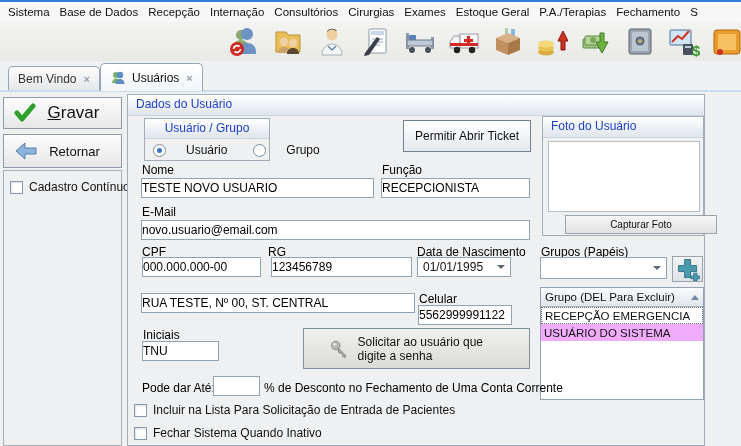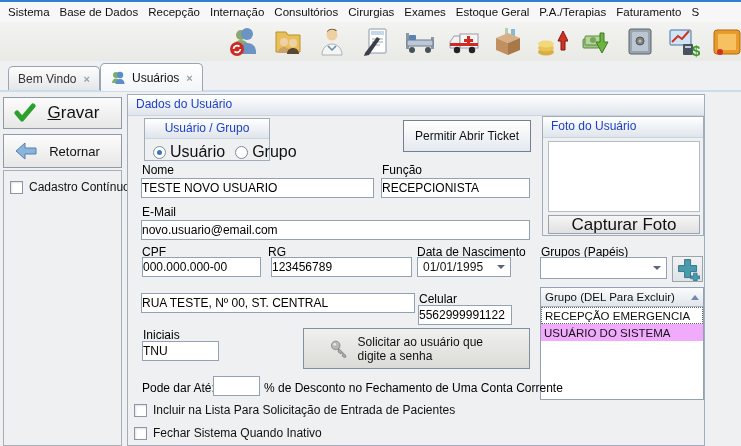--- a/index.html
+++ b/index.html
@@ -53,29 +53,29 @@
                   background:#eef0f2;box-sizing:border-box;padding:9px 0 0 6px}
   .cbrow{display:flex;align-items:center;gap:6px;white-space:nowrap}
 
   
   .grpbox{position:absolute;border:1px solid #a3adb9;background:#eef0f2;box-sizing:border-box}
   .grphead{height:20px;background:linear-gradient(#ffffff,#dfe5ec);border-bottom:1px solid #ccd4dd;
            color:#1c3fc8;line-height:19px;padding-left:8px;font-size:12px}
   .dados{left:127px;top:94px;width:578px;height:352px}
   .ugbox{left:16px;top:23px;width:126px;height:43px}
   .ugbox .grphead{height:19px;text-align:center;padding-left:0}
-  .ugrow{display:flex;align-items:center;gap:4px;padding:4px 0 0 8px;font-size:16px}
+  .ugrow{display:flex;align-items:center;gap:20px;padding:4px 0 0 8px;font-size:12px}
   .ugrow .rlabel{margin-right:6px}
   .btn-ticket{left:275px;top:25px;width:128px;height:32px;background:linear-gradient(#ffffff,#e4e9ef);
               border:1px solid #72808f;justify-content:center;font-size:12px}
   .fotobox{left:414px;top:21px;width:162px;height:120px}
   .foto-area{position:absolute;left:5px;top:24px;width:152px;height:71px;background:#fff;
              border:1px solid #b4bcc6;box-sizing:border-box}
-  .btn-capturar{left:5px;top:98px;width:152px;height:19px;background:linear-gradient(#f6f6f6,#e0e0e0);
-                border:1px solid #9aa4ae;font-size:17px}
+  .btn-capturar{left:22px;top:98px;width:152px;height:19px;background:linear-gradient(#f6f6f6,#e0e0e0);
+                border:1px solid #9aa4ae;font-size:10px}
   .btn-add{left:544px;top:161px;width:31px;height:26px;background:linear-gradient(#f2f2f2,#dfe3e7);
            border:1px solid #9aa4ae;justify-content:center}
   .btn-senha{left:175px;top:233px;width:227px;height:41px;background:linear-gradient(#f0f0ee,#dbdbd7);
              border:1px solid #82909e;gap:9px;padding:0 26px;font-size:12px}
 
   
   .glist{position:absolute;left:412px;top:192px;width:164px;height:113px;background:#fff;
          border:1px solid #93a1b4;box-sizing:border-box}
   .glist-head{height:18px;background:linear-gradient(#fafbfc,#e1e6ec);border-bottom:1px solid #aab4c0;
               display:flex;align-items:center;padding:0 4px;font-size:11.5px}
@@ -96,21 +96,21 @@
   <div class="abs menubar">
     <span class="menu-item">Sistema</span>
     <span class="menu-item">Base de Dados</span>
     <span class="menu-item">Recepção</span>
     <span class="menu-item">Internação</span>
     <span class="menu-item">Consultórios</span>
     <span class="menu-item">Cirurgias</span>
     <span class="menu-item">Exames</span>
     <span class="menu-item">Estoque Geral</span>
     <span class="menu-item">P.A./Terapias</span>
-    <span class="menu-item">Faturamento</span>
+    <span class="menu-item">Fechamento</span>
     <span class="menu-item">S</span>
   </div>
 
   <div class="abs toolbar">
     <svg class="tbicon" viewBox="0 0 32 32">
       <circle cx="13" cy="9" r="5" fill="#8aa86f"></circle>
         <path d="M5 22c0-5 4-8 8-8s8 3 8 8v3H5z" fill="#8aa86f"></path>
       <circle cx="19" cy="8" r="6" fill="#6b93c4"></circle>
         <path d="M10 26c0-6 4-9 9-9s9 3 9 9v2H10z" fill="#6b93c4"></path>
       <circle cx="9" cy="23" r="7" fill="#cc2a22"></circle>

